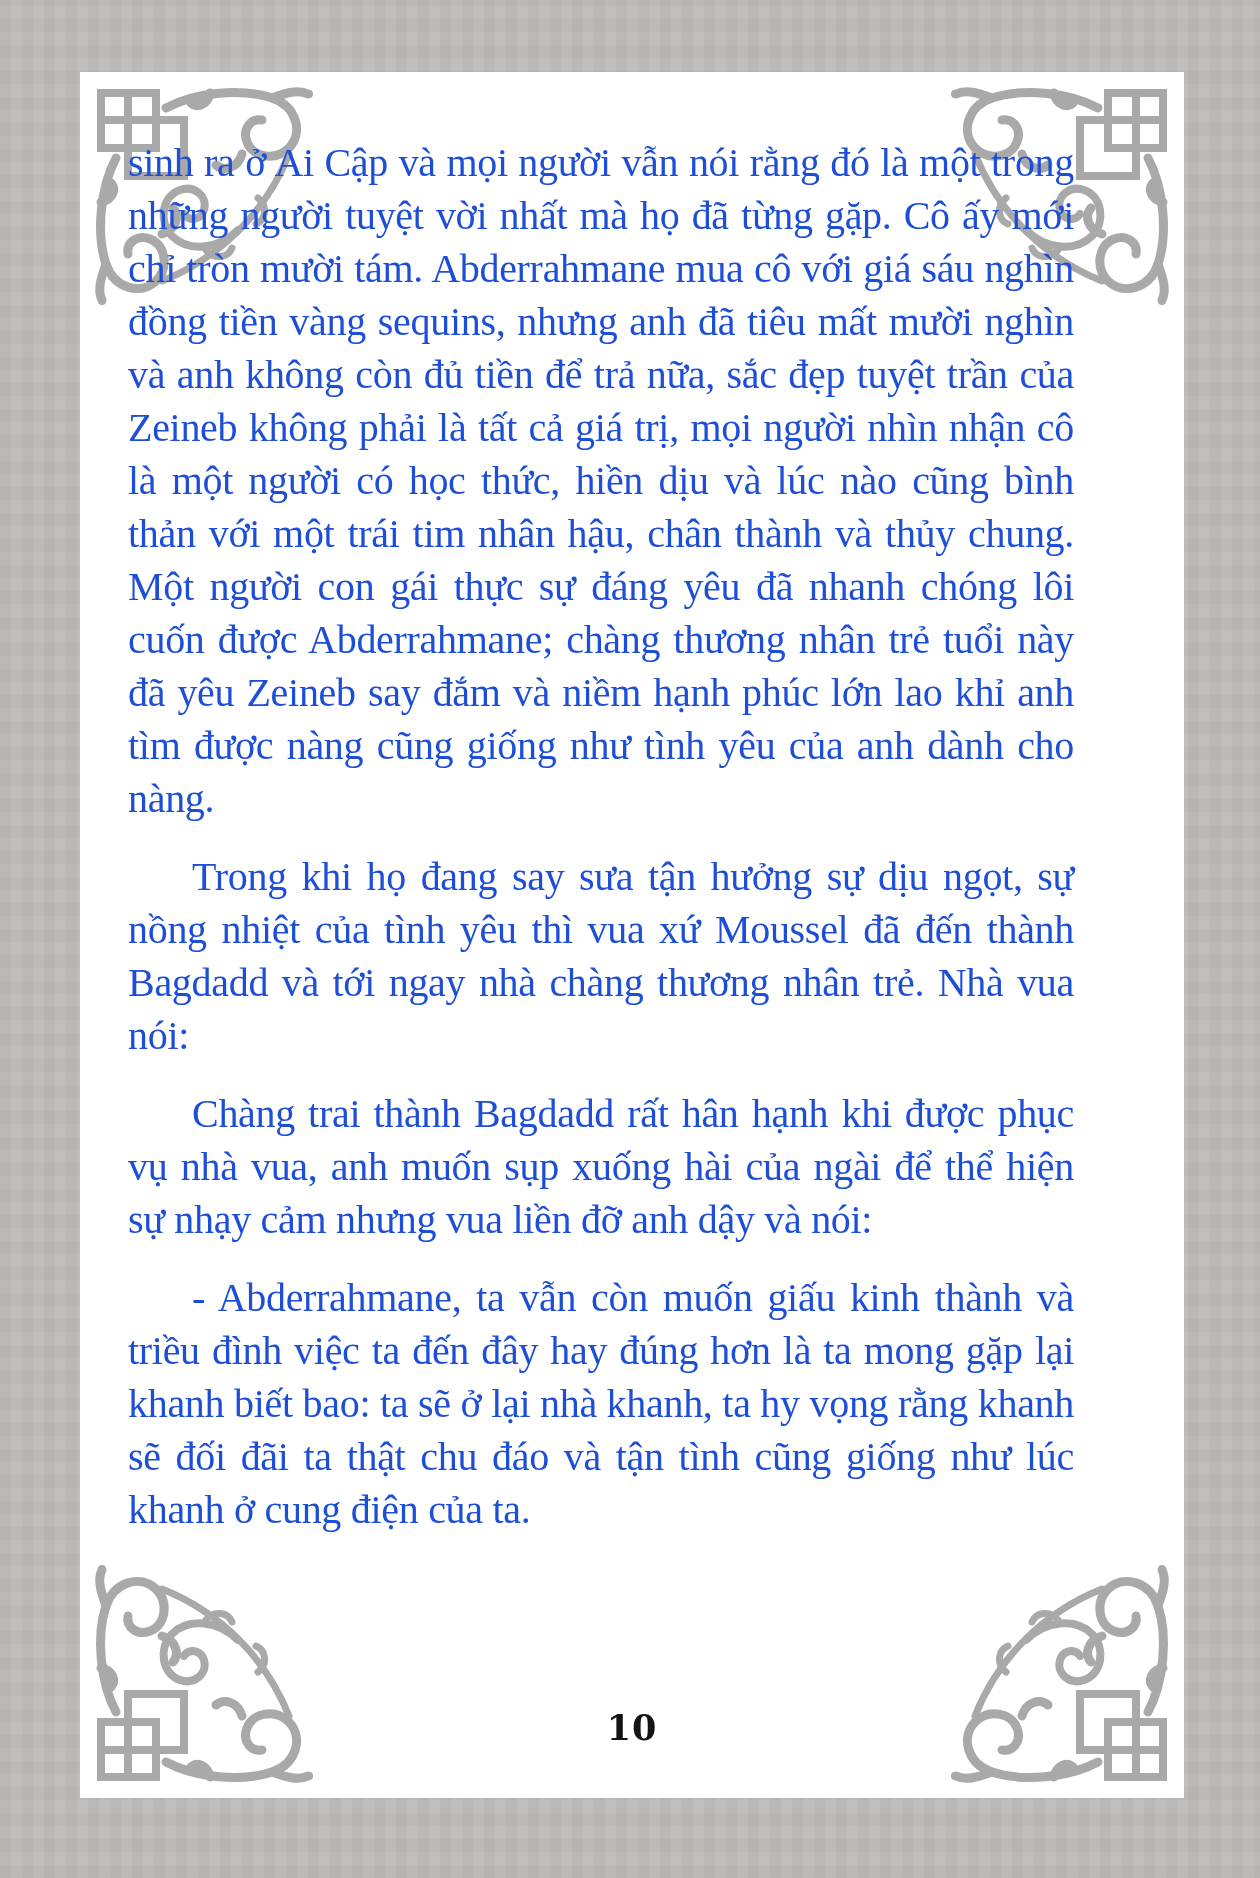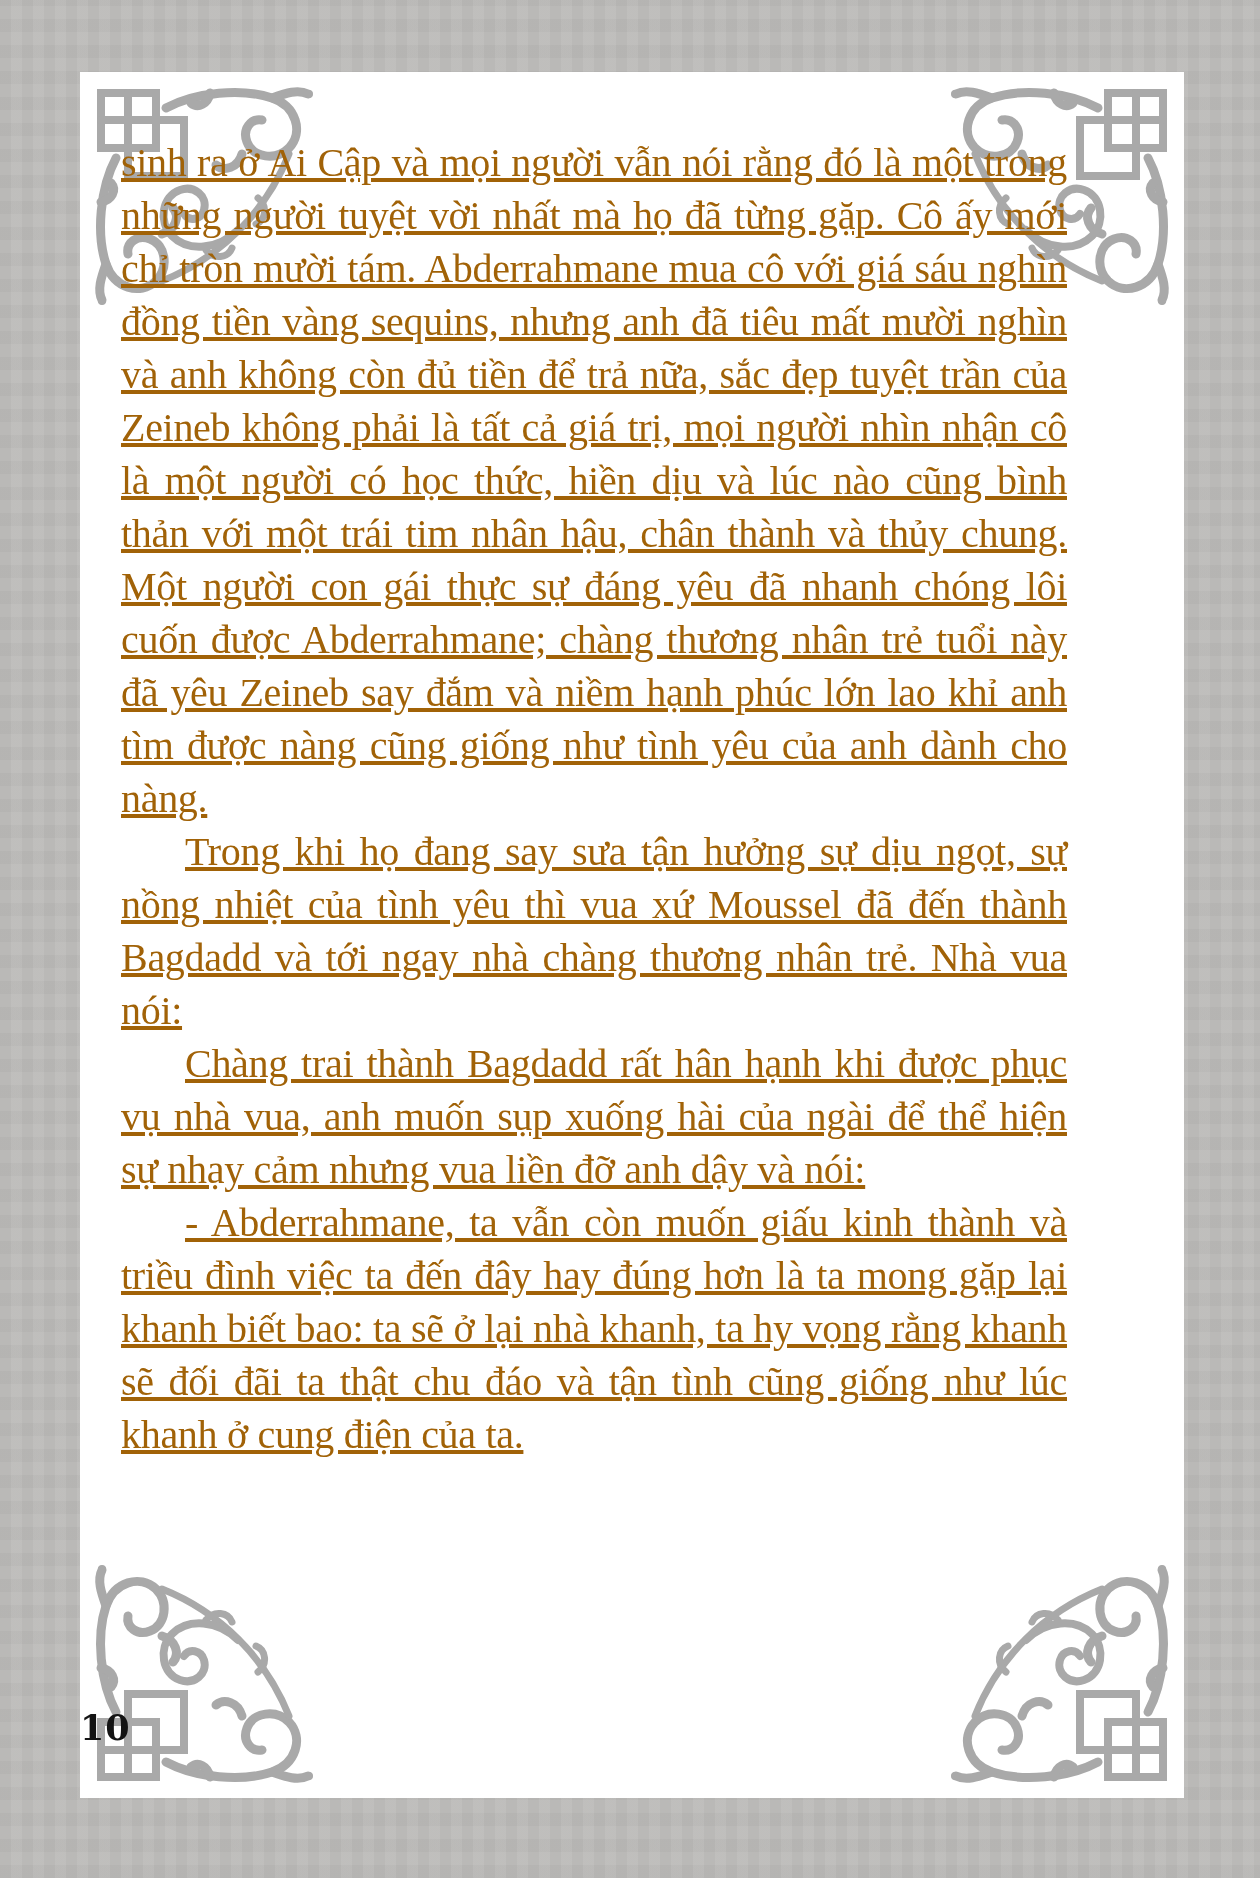--- a/index.html
+++ b/index.html
@@ -33,40 +33,39 @@
     color: #a9a9a9;
   }
   .orn svg { width: 100%; height: 100%; display: block; }
   .orn-tl { left: 8px;  top: 8px; }
   .orn-tr { right: 8px; top: 8px;    transform: scaleX(-1); }
   .orn-bl { left: 8px;  bottom: 8px; transform: scaleY(-1); }
   .orn-br { right: 8px; bottom: 8px; transform: scale(-1,-1); }
 
   .text-block {
     position: absolute;
-    left: 41px;
+    left: 48px;
     top: 64px;
     width: 946px;
-    color: #a16207;
+    color: #1d4ed8;
     font-size: 40px;
     line-height: 53px;
     letter-spacing: -0.3px;
     text-align: justify;
     text-justify: inter-word;
-    text-decoration: underline;
   }
   .text-block p { margin: 0; }
-  .text-block p + p { text-indent: 64px; }
+  .text-block p + p { margin-top: 25px; text-indent: 64px; }
 
   .page-number {
     position: absolute;
     left: 0;
     right: 0;
     bottom: 50px;
-    text-align: left;
+    text-align: center;
     font-family: "DejaVu Serif", serif;
     font-weight: 700;
     font-size: 35px;
     color: #141414;
     letter-spacing: 1px;
   }
 
   .defs-holder { position: absolute; width: 0; height: 0; overflow: hidden; }
 </style>
 </head>

